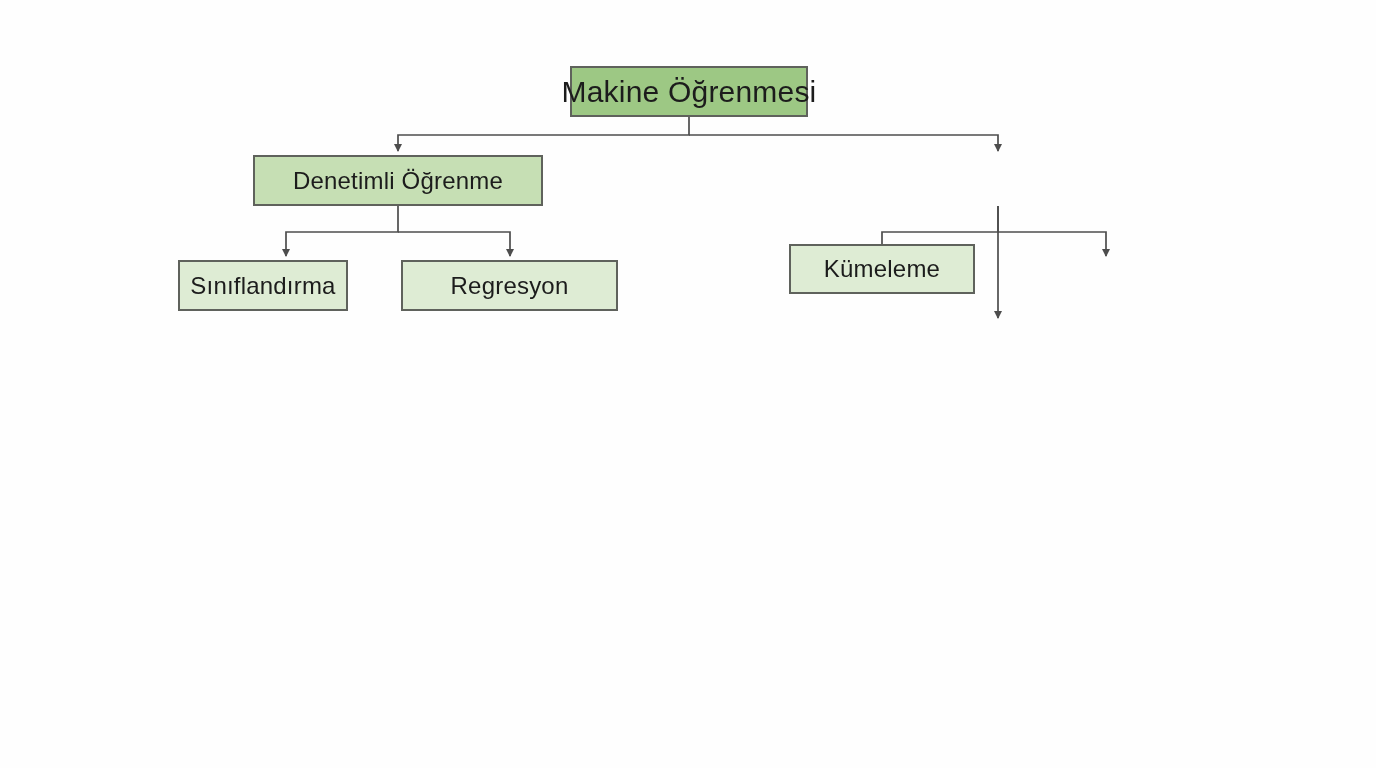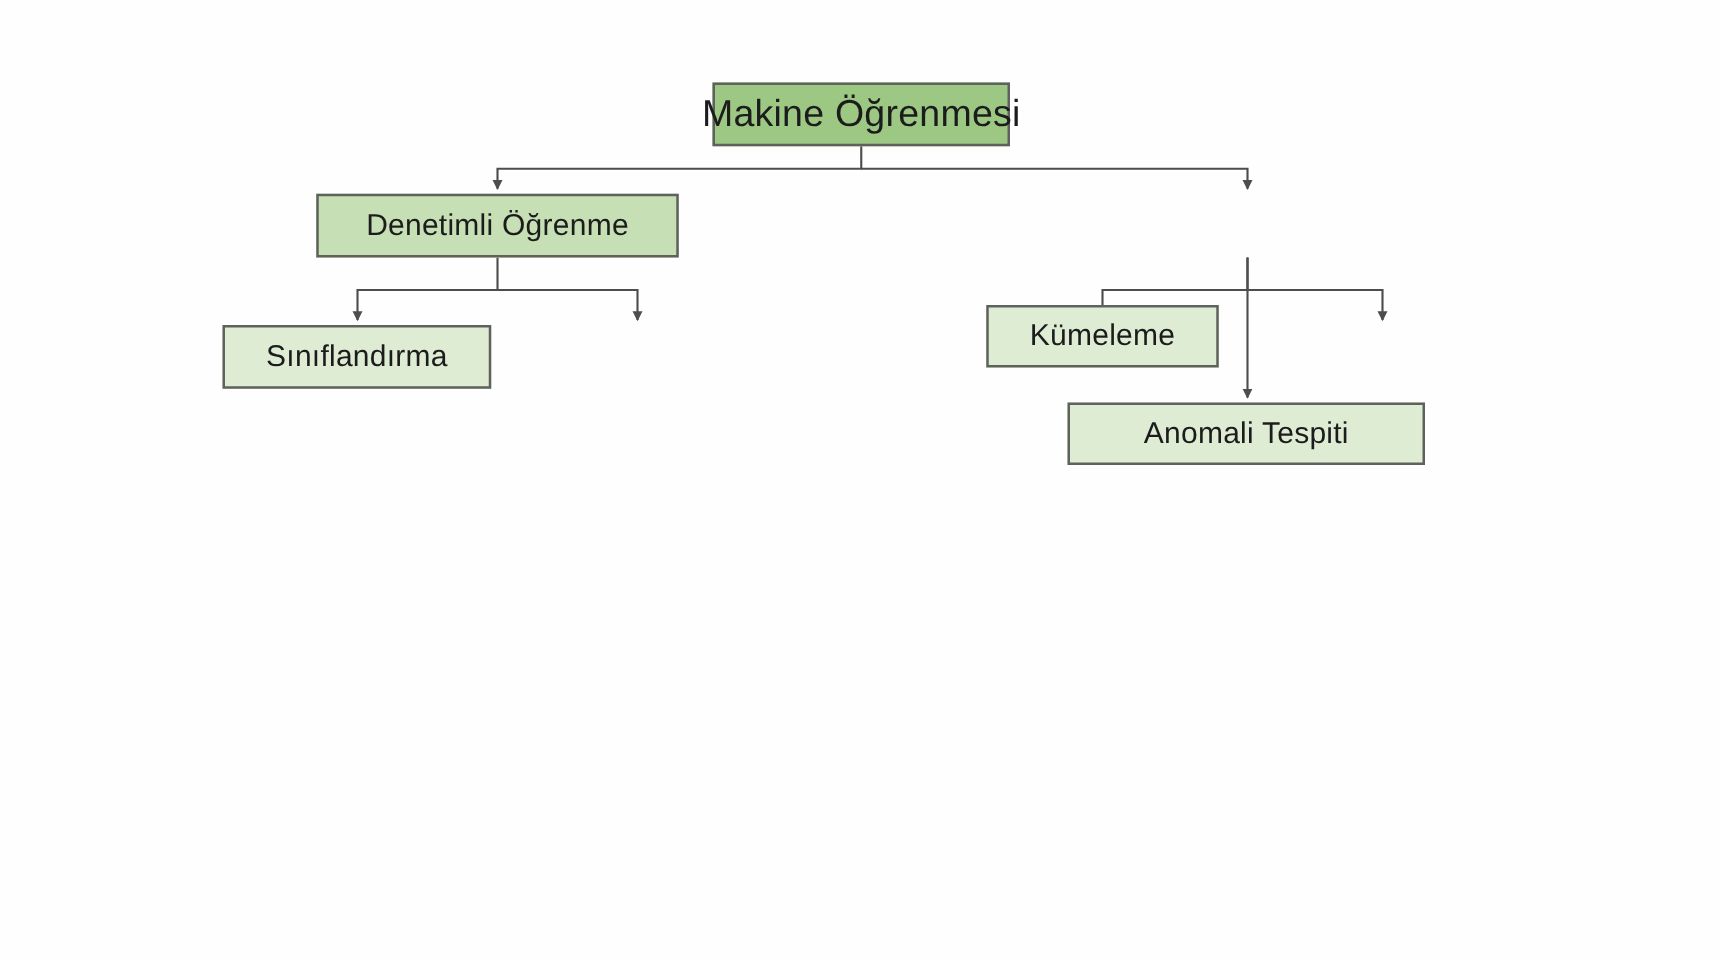--- a/index.html
+++ b/index.html
@@ -36,21 +36,21 @@
     letter-spacing: 0.2px;
     white-space: nowrap;
   }
   .level1 { background: var(--level1-fill, #9dc884); font-size: 30px; }
   .level2 { background: var(--level2-fill, #c6dfb4); }
   .level3 { background: var(--level3-fill, #deecd4); }
 
   .n-root           { left: 570px;  top: 66px;  width: 238px; height: 51px; }
   .n-supervised     { left: 253px;  top: 155px; width: 290px; height: 51px; }
   .n-unsupervised   { left: 833px;  top: 155px; width: 330px; height: 51px; }
-  .n-classification { left: 178px;  top: 260px; width: 215px; height: 51px; }
+  .n-classification { left: 178px;  top: 260px; width: 170px; height: 51px; }
   .n-regression     { left: 401px;  top: 260px; width: 217px; height: 51px; }
   .n-clustering     { left: 789px;  top: 244px; width: 186px; height: 50px; }
   .n-association    { left: 1013px; top: 260px; width: 186px; height: 50px; }
   .n-anomaly        { left: 854px;  top: 322px; width: 286px; height: 50px; }
 </style>
 </head>
 <body>
 
 <div class="canvas">
 
@@ -75,23 +75,23 @@
 
   <div class="node level2 n-supervised">
     <span>Denetimli Öğrenme</span>
   </div>
 
 
   <div class="node level3 n-classification">
     <span>Sınıflandırma</span>
   </div>
 
+  <div class="node level3 n-regression">
+    <span>Regresyon</span>
+  </div>
 
   <div class="node level3 n-clustering">
     <span>Kümeleme</span>
   </div>
 
 
-  <div class="node level3 n-anomaly">
-    <span>Anomali Tespiti</span>
-  </div>
 
 </div>
 
 </body></html>

